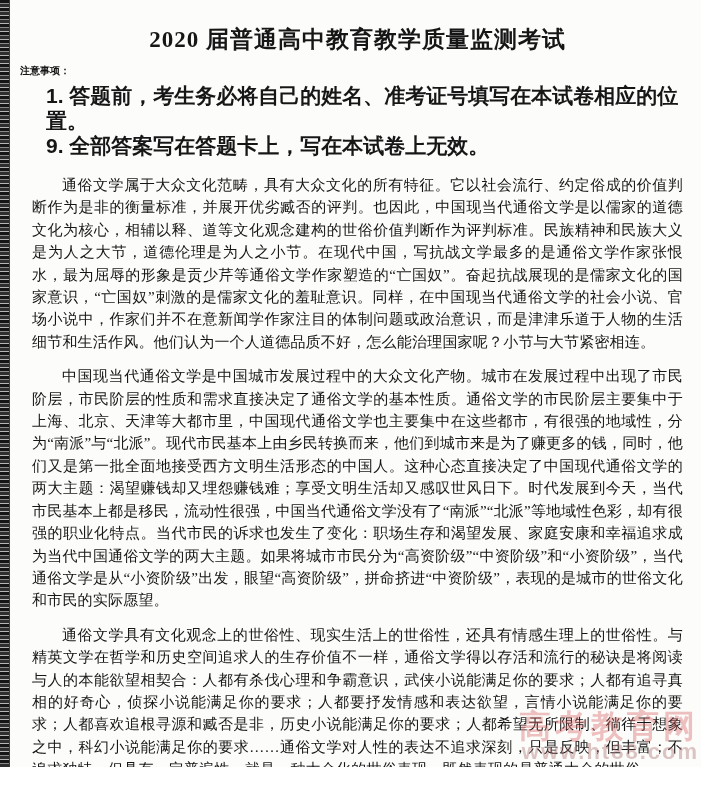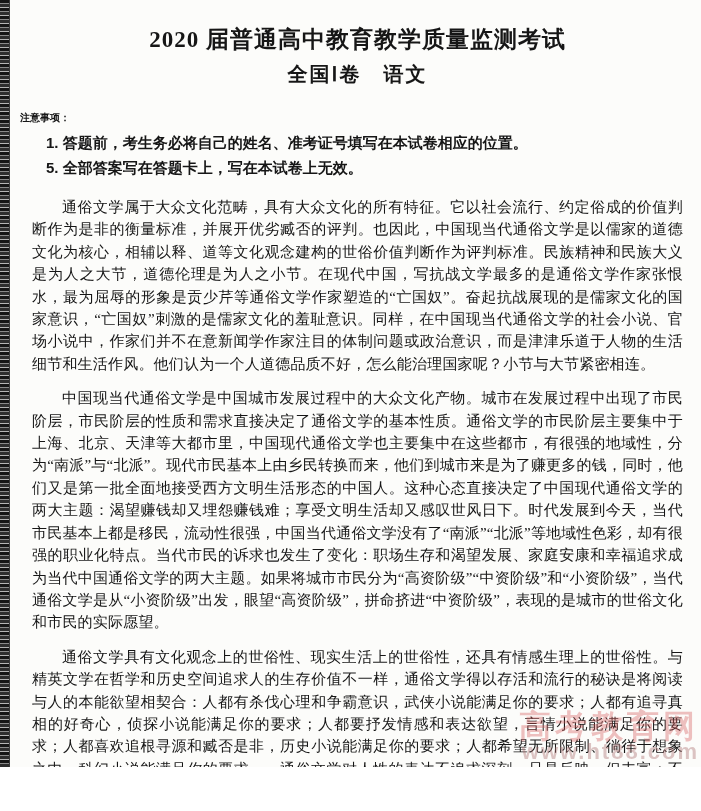--- a/index.html
+++ b/index.html
@@ -49,21 +49,21 @@
   }
   .notice-label {
     font-family: Liberation Sans, sans-serif;
     font-weight: 700;
     font-size: 10px;
     line-height: 24px;
   }
   .notice-item {
     font-family: "Liberation Sans", sans-serif;
     font-weight: 700;
-    font-size: 15px;
+    font-size: 21px;
     line-height: 25px;
     padding-left: 26px;
   }
   .notice-block { margin-bottom: 16px; }
   .part-heading, .sub-heading {
     font-family: "Liberation Sans", sans-serif;
     font-weight: 700;
     font-size: 15.5px;
     line-height: 26px;
   }
@@ -105,26 +105,25 @@
 </style>
 </head>
 <body>
 
 <div class="page">
   <div class="binding-edge"></div>
 
   <div class="content">
 
     <h1 class="doc-title">2020 届普通高中教育教学质量监测考试</h1>
-    <h2 class="doc-subtitle">全国Ⅰ卷　语文</h2>
 
     <div class="notice-block">
       <div class="notice-label">注意事项：</div>
       <div class="notice-item">1. 答题前，考生务必将自己的姓名、准考证号填写在本试卷相应的位置。</div>
-      <div class="notice-item">5. 全部答案写在答题卡上，写在本试卷上无效。</div>
+      <div class="notice-item">9. 全部答案写在答题卡上，写在本试卷上无效。</div>
     </div>
 
 
     <div class="passage">
       <p>通俗文学属于大众文化范畴，具有大众文化的所有特征。它以社会流行、约定俗成的价值判断作为是非的衡量标准，并展开优劣臧否的评判。也因此，中国现当代通俗文学是以儒家的道德文化为核心，相辅以释、道等文化观念建构的世俗价值判断作为评判标准。民族精神和民族大义是为人之大节，道德伦理是为人之小节。在现代中国，写抗战文学最多的是通俗文学作家张恨水，最为屈辱的形象是贡少芹等通俗文学作家塑造的“亡国奴”。奋起抗战展现的是儒家文化的国家意识，“亡国奴”刺激的是儒家文化的羞耻意识。同样，在中国现当代通俗文学的社会小说、官场小说中，作家们并不在意新闻学作家注目的体制问题或政治意识，而是津津乐道于人物的生活细节和生活作风。他们认为一个人道德品质不好，怎么能治理国家呢？小节与大节紧密相连。</p>
       <p>中国现当代通俗文学是中国城市发展过程中的大众文化产物。城市在发展过程中出现了市民阶层，市民阶层的性质和需求直接决定了通俗文学的基本性质。通俗文学的市民阶层主要集中于上海、北京、天津等大都市里，中国现代通俗文学也主要集中在这些都市，有很强的地域性，分为“南派”与“北派”。现代市民基本上由乡民转换而来，他们到城市来是为了赚更多的钱，同时，他们又是第一批全面地接受西方文明生活形态的中国人。这种心态直接决定了中国现代通俗文学的两大主题：渴望赚钱却又埋怨赚钱难；享受文明生活却又感叹世风日下。时代发展到今天，当代市民基本上都是移民，流动性很强，中国当代通俗文学没有了“南派”“北派”等地域性色彩，却有很强的职业化特点。当代市民的诉求也发生了变化：职场生存和渴望发展、家庭安康和幸福追求成为当代中国通俗文学的两大主题。如果将城市市民分为“高资阶级”“中资阶级”和“小资阶级”，当代通俗文学是从“小资阶级”出发，眼望“高资阶级”，拼命挤进“中资阶级”，表现的是城市的世俗文化和市民的实际愿望。</p>
       <p>通俗文学具有文化观念上的世俗性、现实生活上的世俗性，还具有情感生理上的世俗性。与精英文学在哲学和历史空间追求人的生存价值不一样，通俗文学得以存活和流行的秘诀是将阅读与人的本能欲望相契合：人都有杀伐心理和争霸意识，武侠小说能满足你的要求；人都有追寻真相的好奇心，侦探小说能满足你的要求；人都要抒发情感和表达欲望，言情小说能满足你的要求；人都喜欢追根寻源和臧否是非，历史小说能满足你的要求；人都希望无所限制、徜徉于想象之中，科幻小说能满足你的要求……通俗文学对人性的表达不追求深刻，只是反映，但丰富；不追求独特，但具有一定普遍性，就是一种大众化的世俗表现。既然表现的是普通大众的世俗</p>
     </div>
 
   </div>

